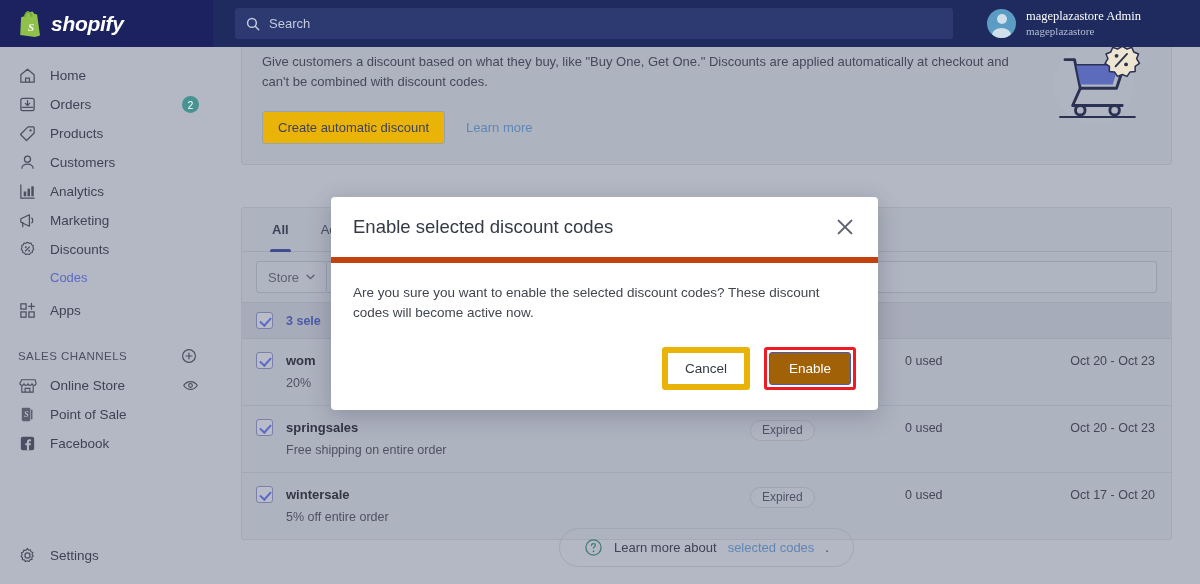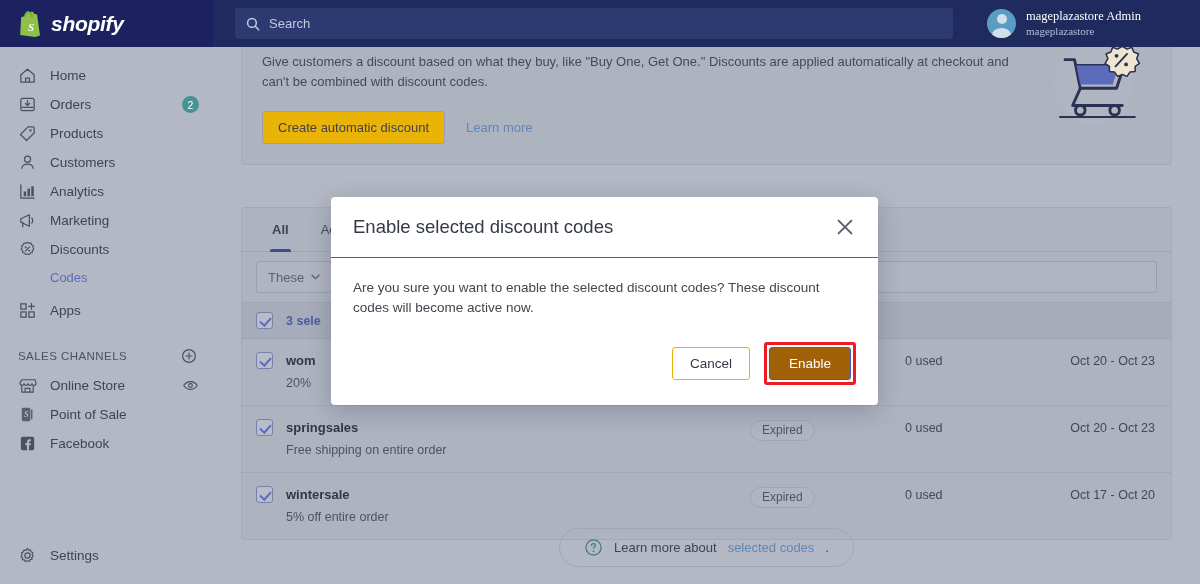--- a/index.html
+++ b/index.html
@@ -172,31 +172,31 @@
   .help-link { color: #5f86b5; }
 
   
   .modal {
     position: absolute; left: 331px; top: 197px; width: 547px;
     background: #ffffff; border-radius: 4px;
     box-shadow: 0 6px 24px rgba(20,24,40,.22); z-index: 60;
   }
   .modal-head {
     display: flex; align-items: center; padding: 19px 22px 19px 22px;
-    border-bottom: 1px solid #c2410c;
+    border-bottom: 6px solid #c2410c;
   }
   .modal-title { flex: 1; font-size: 18.5px; color: #333a45; }
   .modal-x { width: 22px; height: 22px; flex: none; }
   .modal-body { padding: 20px 22px 24px; font-size: 13.5px; color: #41464f; line-height: 20px; }
   .modal-foot {
     display: flex; justify-content: flex-end; align-items: center;
     gap: 14px; padding: 0 22px 20px;
   }
   .btn-cancel {
-    background: #fff; border: 1px solid #eab308; border-radius: 3px;
+    background: #fff; border: 6px solid #eab308; border-radius: 3px;
     padding: 8px 17px; font-size: 13.5px; color: #333a45;
   }
   .enable-wrap { border: 3px solid #ee1b24; border-radius: 3px; padding: 2px; }
   .btn-enable {
     background: #a16207; border: 1px solid #4959bd; border-radius: 3px;
     padding: 8px 19px; font-size: 13.5px; color: #ffffff;
   }
 </style>
 </head>
 <body>
@@ -393,21 +393,21 @@
         <div class="tab">
             <span>Scheduled</span>
           </div>
         <div class="tab">
             <span>Expired</span>
           </div>
       </div>
 
       <div class="filter-row">
         <div class="filter-btn">
-          <span>These</span>
+          <span>Store</span>
           <svg width="9" height="6" viewBox="0 0 10 7">
             <path d="M1 1.4 5 5.4l4-4" fill="none" stroke="#5d6172" stroke-width="1.6" stroke-linecap="round"></path>
           </svg>
         </div>
         <div class="filter-field"></div>
       </div>
 
       <div class="bulk-row">
         <div class="checkbox checked"></div>
         <span class="bulk-label">3 sele</span>

